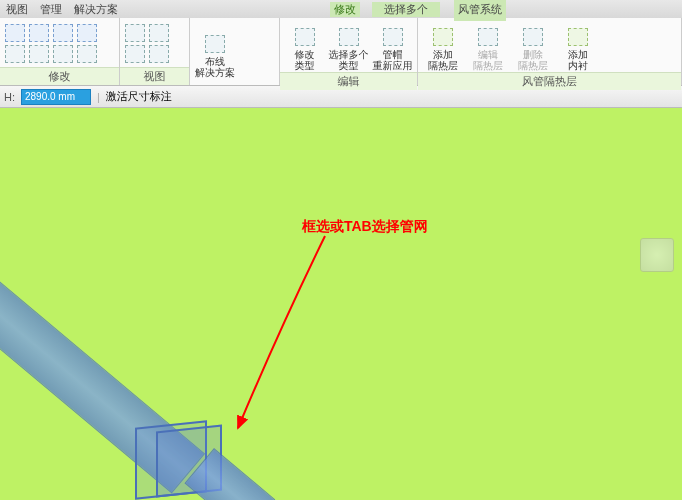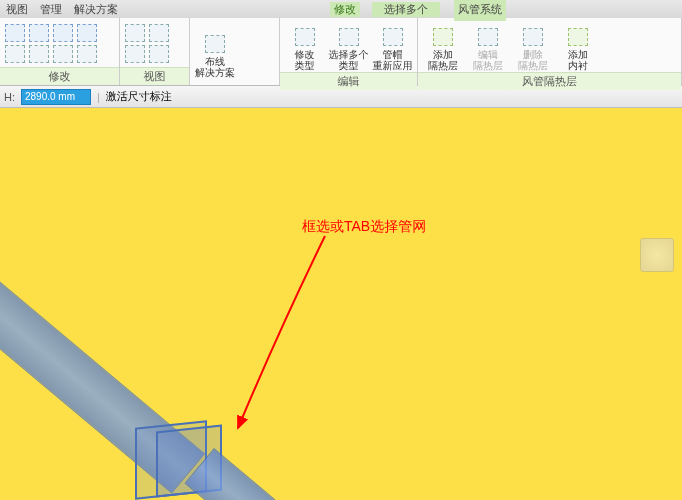--- a/index.html
+++ b/index.html
@@ -27,21 +27,21 @@
   .bigbtn .ico { width: 28px; height: 26px; display: flex; align-items: center; justify-content: center; }
   .bigbtn .lbl { font-size: 10px; line-height: 11px; text-align: center; white-space: pre-line; }
   .bigbtn.gray .lbl { color: #aaa; }
 
   .redbox { border: 2px solid #f00; }
   
   .optionsbar { height: 22px; background: linear-gradient(#f6f6f6,#e4e4e4); display: flex; align-items: center; border-bottom: 1px solid #bbb; padding-left: 4px; gap: 6px; }
   .hinput { width: 70px; height: 16px; background: #2aa0e0; color: #fff; font-size: 10px; padding: 0 3px; display: flex; align-items: center; border: 1px solid #1a80c0; }
   .ob-label { color: #555; }
 
-  .viewport { position: relative; width: 100%; height: 392px; background: #fde047; overflow: hidden; }
+  .viewport { position: relative; width: 100%; height: 392px; background: #bef264; overflow: hidden; font-weight: bold; }
   .duct { position: absolute; transform-origin: 0 0; }
   .duct1 { left: -40px; top: 140px; width: 320px; height: 52px; transform: rotate(40deg); background: linear-gradient(#5a80d0,#7aa0e8,#5a80d0); opacity: 0.75; border: 1px solid #4a70b8; }
   .duct-end { position: absolute; left: 135px; top: 316px; width: 72px; height: 72px; border: 2px solid #4a70b8; background: rgba(90,128,208,0.18); transform: skewY(-6deg); }
   .duct-end2 { position: absolute; left: 156px; top: 320px; width: 66px; height: 66px; border: 2px solid #4a70b8; background: rgba(90,128,208,0.25); transform: skewY(-6deg); }
   .duct2 { position: absolute; left: 214px; top: 340px; width: 80px; height: 46px; transform: rotate(40deg); background: linear-gradient(#5a80d0,#7aa0e8,#5a80d0); opacity: 0.78; border: 1px solid #4a70b8; }
 
   .annot { position: absolute; left: 302px; top: 110px; color: #f00; font-size: 14px; }
   svg.arrow { position: absolute; left: 230px; top: 120px; }
 
   .navcube { position: absolute; right: 8px; top: 130px; width: 34px; height: 34px; background: radial-gradient(#eef,#ccd); border: 1px solid #aaa; border-radius: 3px; opacity: 0.5; }

